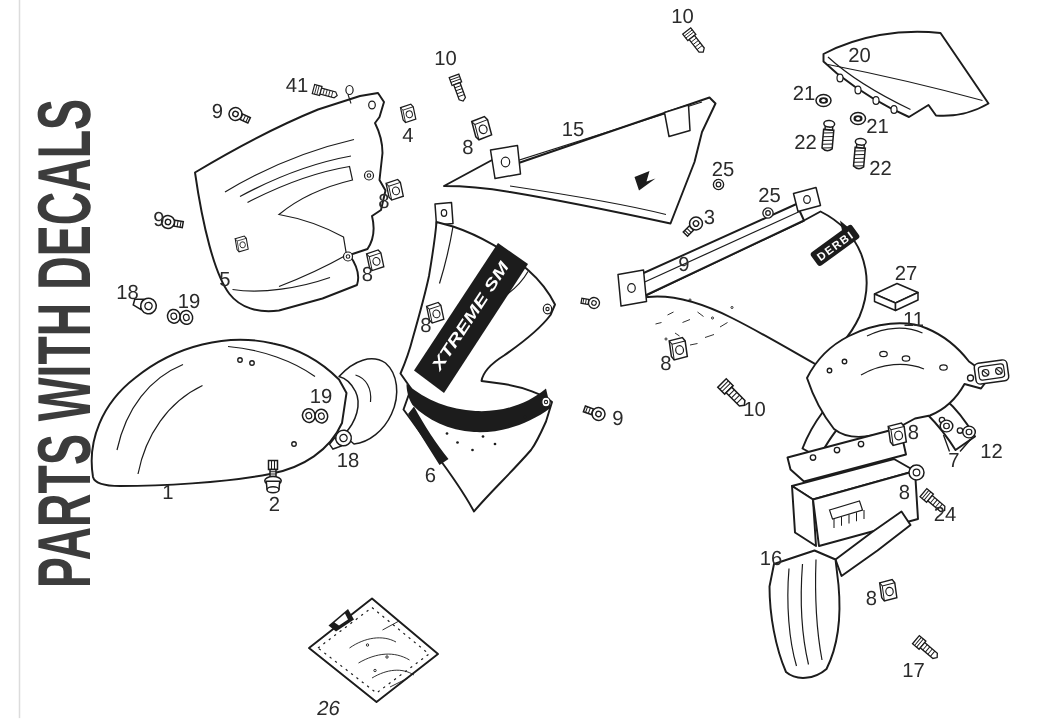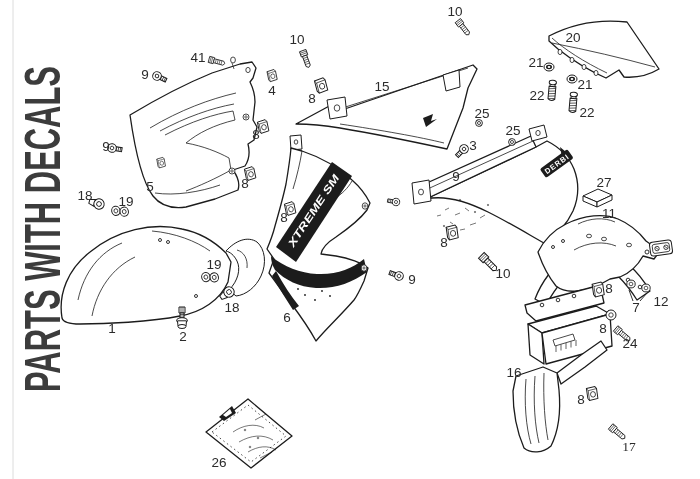--- a/index.html
+++ b/index.html
@@ -330,30 +330,30 @@
       <span class="callout" style="left: 412px; top: 279px;">9</span>
       <span class="callout" style="left: 297px; top: 39px;">10</span>
       <span class="callout" style="left: 455px; top: 11px;">10</span>
       <span class="callout" style="left: 503px; top: 273px;">10</span>
       <span class="callout" style="left: 609px; top: 213px;">11</span>
       <span class="callout" style="left: 661px; top: 261px; margin-top: 40px;">12</span>
       <span class="callout" style="left: 514px; top: 372px;">16</span>
       <span class="callout" style="left: 603px; top: 328px;">8</span>
       <span class="callout" style="left: 382px; top: 86px;">15</span>
       <span class="callout" style="left: 456px; top: 176px;">9</span>
-      <span class="callout" style="left: 629px; top: 447px; font-family: Liberation Serif, serif;">17</span>
+      <span class="callout" style="left: 609px; top: 447px;">17</span>
       <span class="callout" style="left: 85px; top: 195px;">18</span>
       <span class="callout" style="left: 232px; top: 307px;">18</span>
       <span class="callout" style="left: 126px; top: 201px;">19</span>
       <span class="callout" style="left: 214px; top: 264px;">19</span>
       <span class="callout" style="left: 573px; top: 37px;">20</span>
       <span class="callout" style="left: 536px; top: 62px;">21</span>
       <span class="callout" style="left: 585px; top: 84px;">21</span>
       <span class="callout" style="left: 537px; top: 95px;">22</span>
       <span class="callout" style="left: 587px; top: 112px;">22</span>
       <span class="callout" style="left: 198px; top: 57px;">41</span>
       <span class="callout" style="left: 630px; top: 343px;">24</span>
       <span class="callout" style="left: 482px; top: 113px;">25</span>
       <span class="callout" style="left: 513px; top: 130px;">25</span>
-      <span class="callout" style="left: 219px; top: 462px;">26</span>
+      <span class="callout" style="left: 219px; top: 472px; font-style: italic;">26</span>
       <span class="callout" style="left: 604px; top: 182px;">27</span>
     </div>
 </div>
 
 </body></html>

